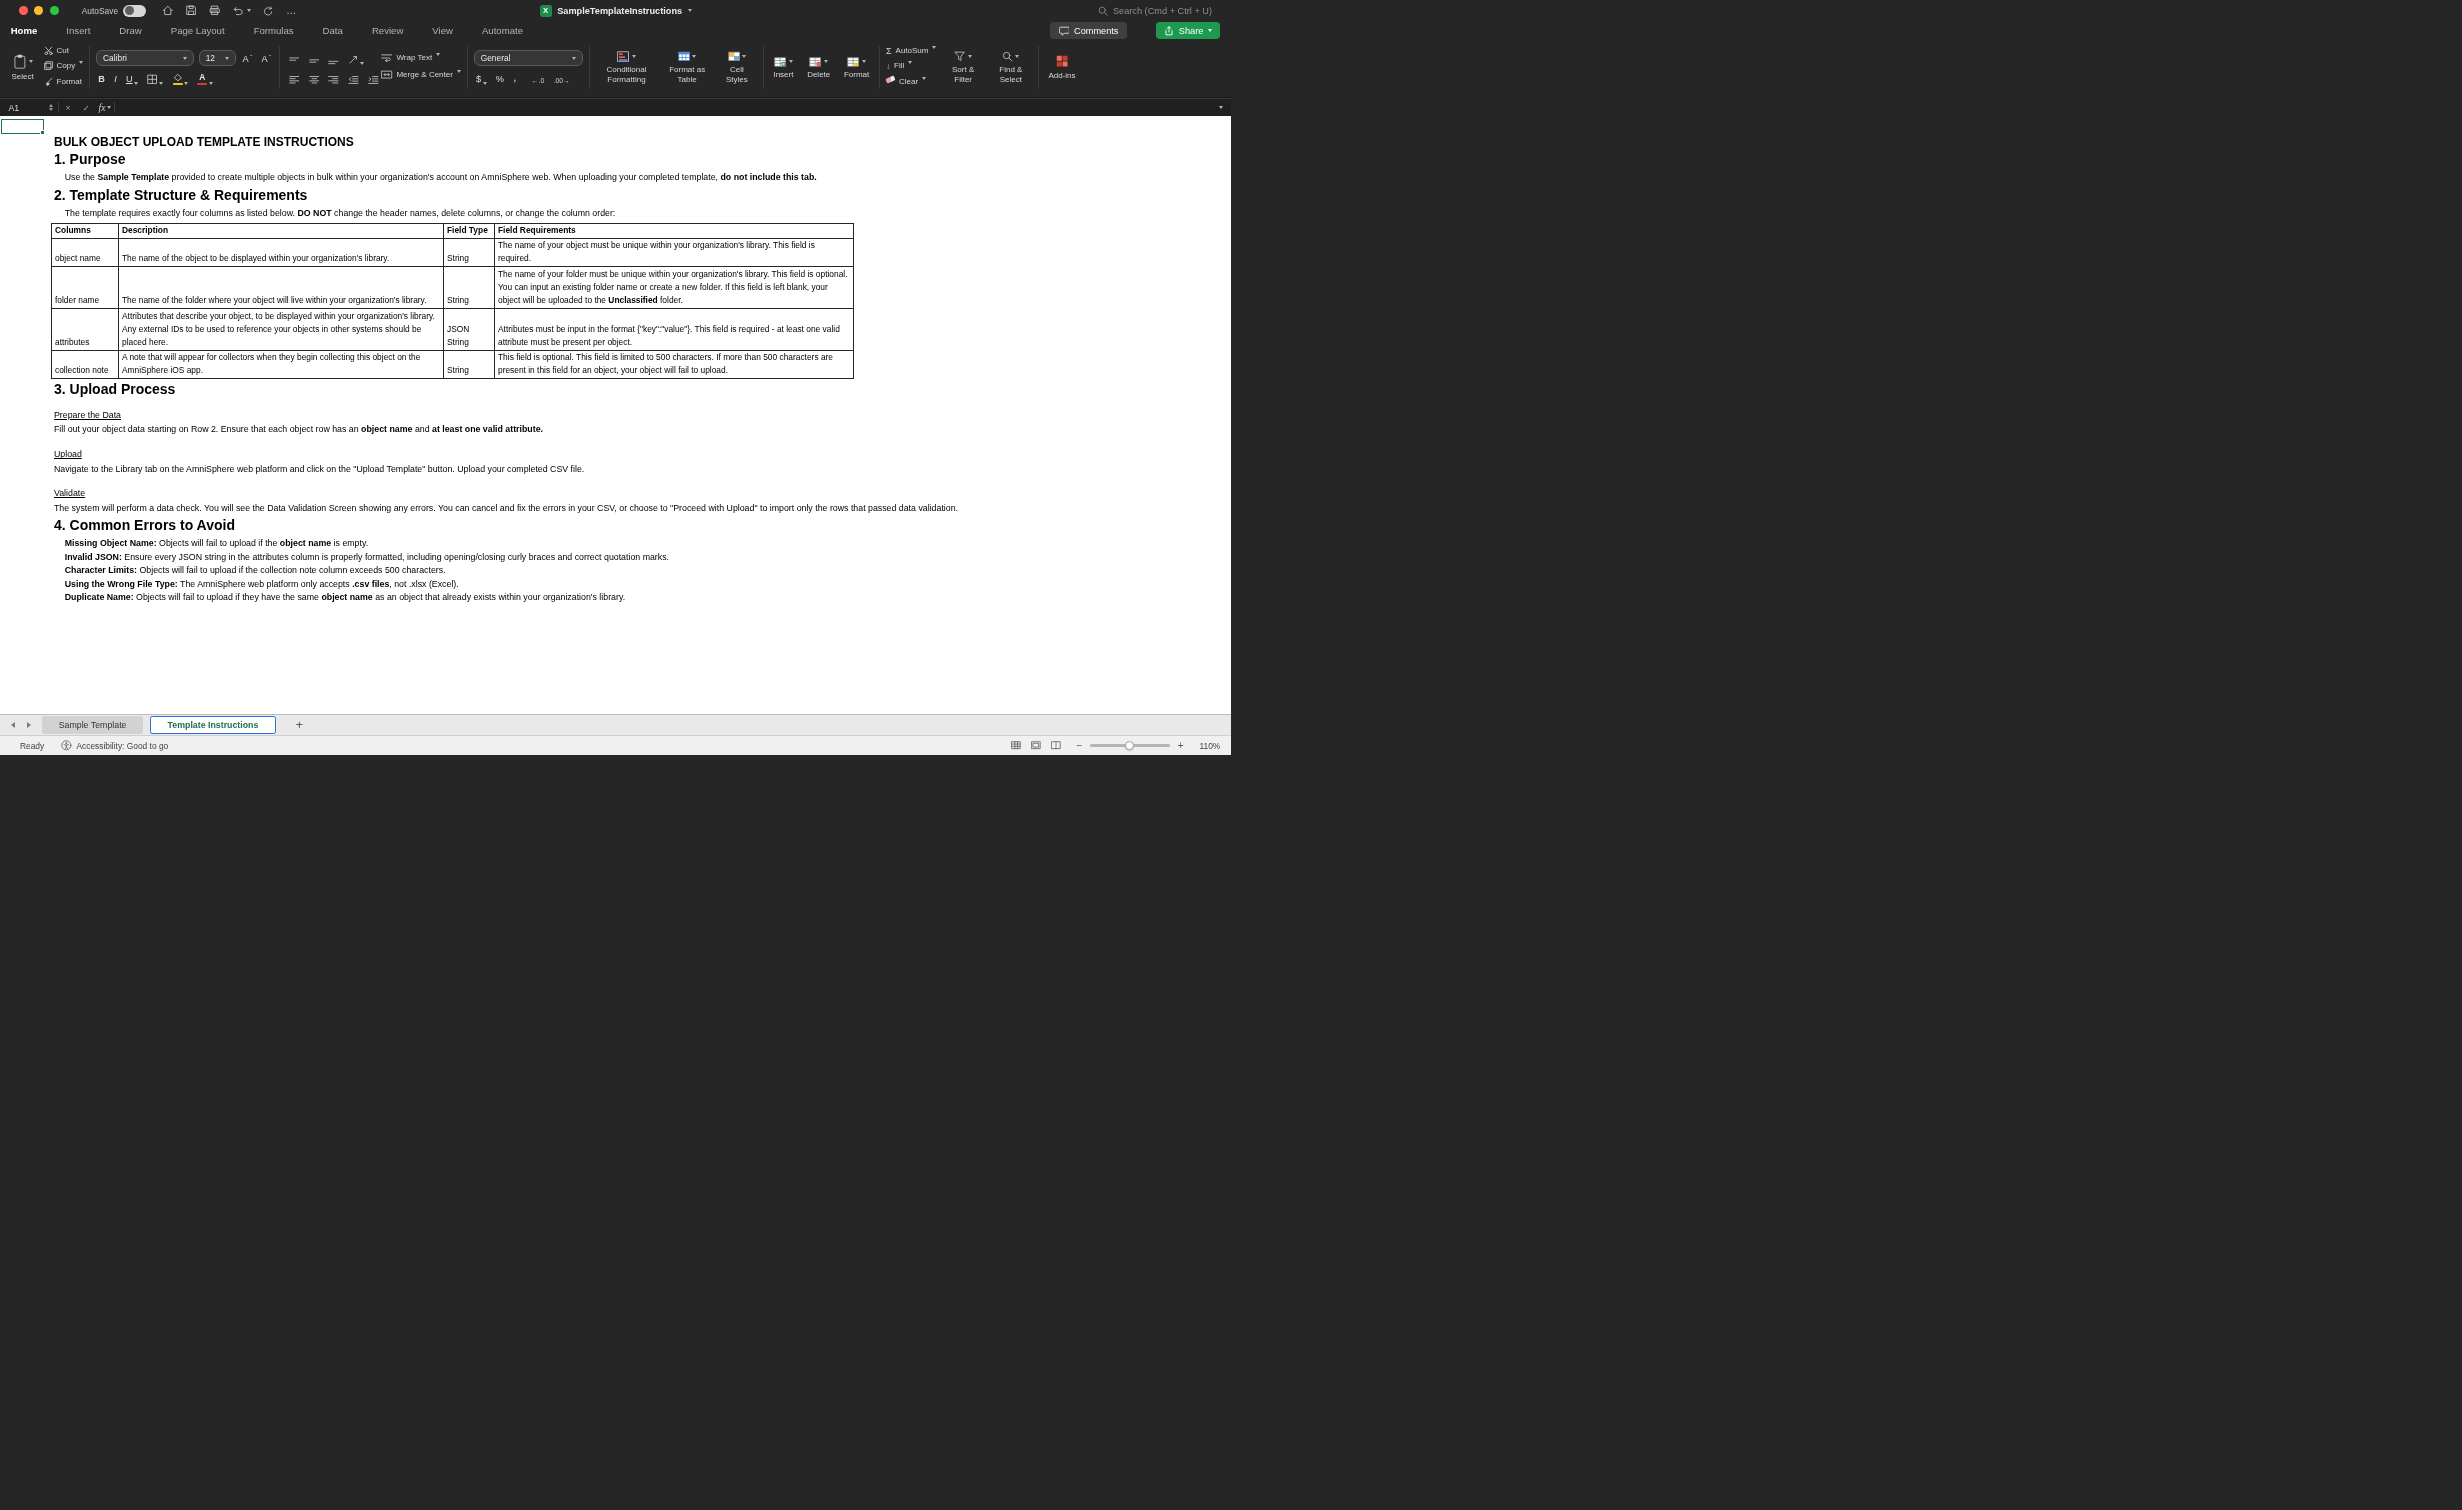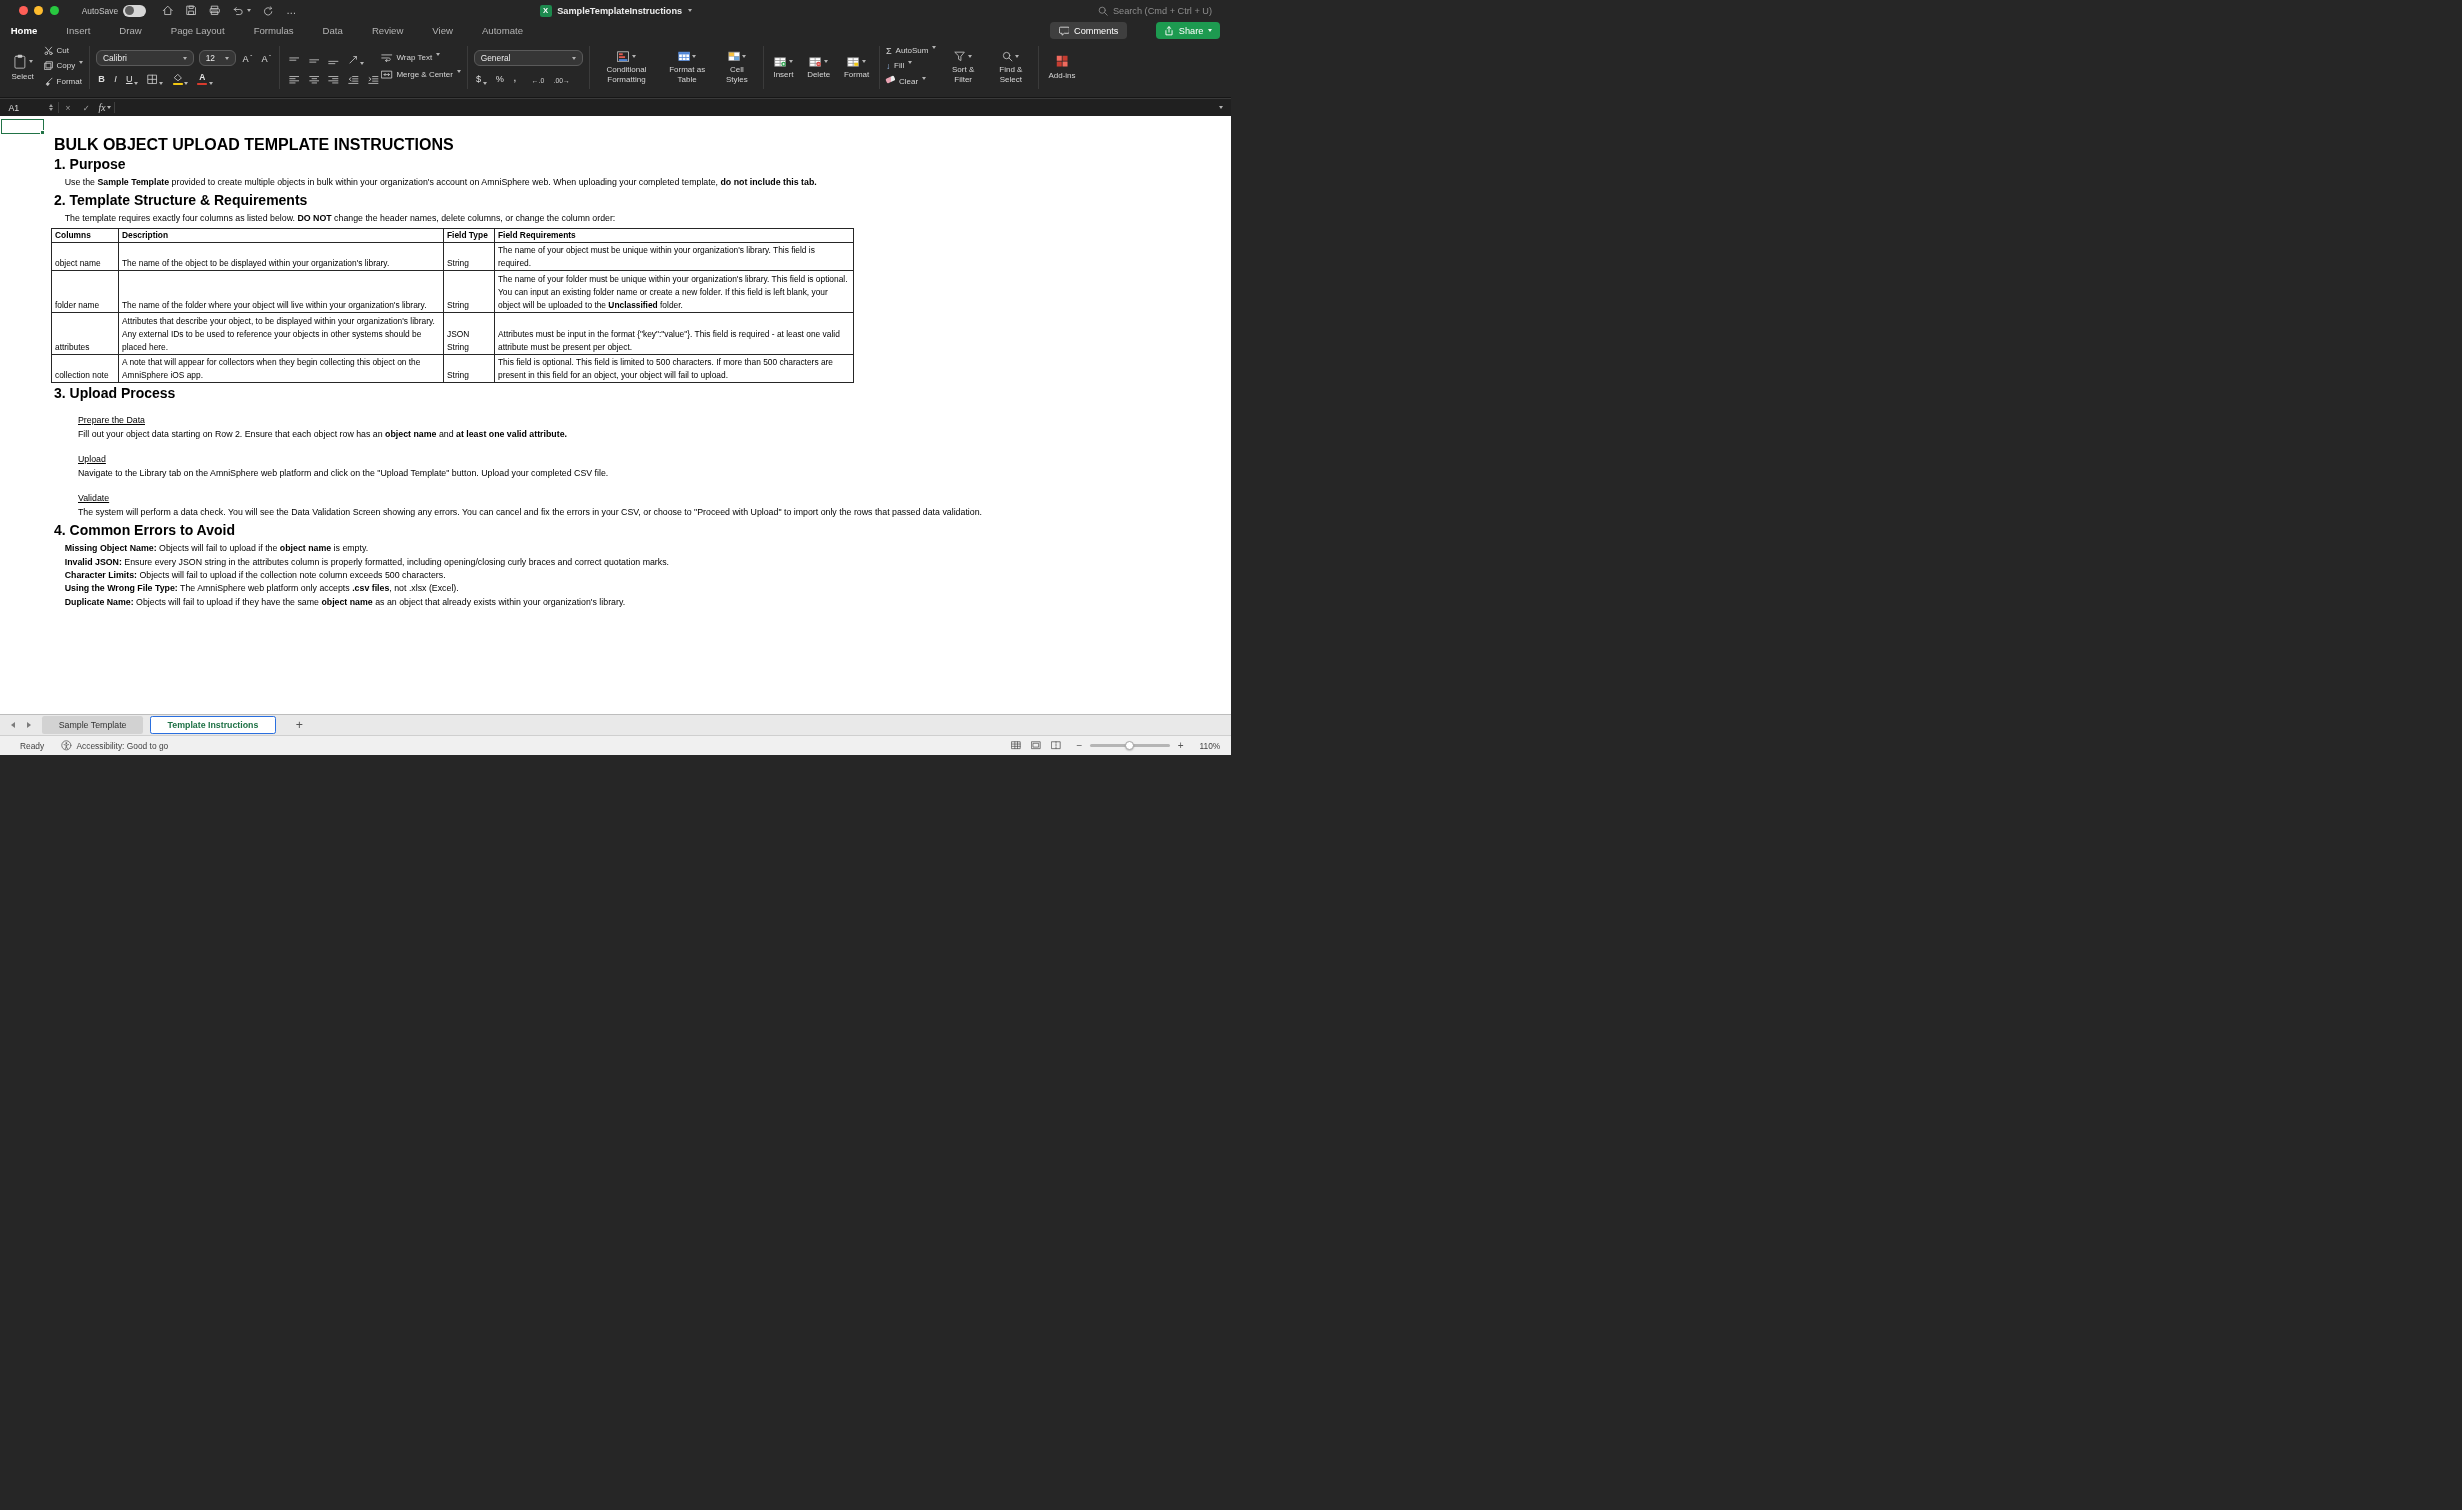--- a/index.html
+++ b/index.html
@@ -68,30 +68,30 @@
   .fbtn{width:18.4px;display:flex;justify-content:center;align-items:center;color:#9f9f9f;font-size:8.4px;gap:1.5px}
   .fx{font-style:italic;font-family:"Liberation Serif","DejaVu Serif",serif;font-size:9.6px;color:#cfcfcf}
   .finput{flex:1;height:100%}
   .fchev{padding:0 8.4px;display:flex;align-items:center}
 
   
   .sheet{flex:1;background:#fff;position:relative;overflow:hidden;color:#000}
   .selbox{position:absolute;left:0.8px;top:3.1px;width:43px;height:14.6px;border:1.5px solid #217346}
   .selbox:after{content:"";position:absolute;right:-2.3px;bottom:-2.3px;width:3.1px;height:3.1px;background:#217346;border:0.8px solid #fff}
   .doc{position:absolute;left:0;top:0;width:100%;padding:18.4px 31px 0 54px;font-size:8.8px;line-height:13.4px}
-  .doc-title{font-size:16px;font-weight:700;line-height:1.2}
+  .doc-title{font-size:12px;font-weight:700;line-height:1.2}
   .sec-h{font-size:14px;font-weight:700;margin-top:1px;line-height:1.3}
   .para{margin-top:3.1px}
   .ind{margin-left:10.7px;max-width:935px}
   table.reqs{border-collapse:collapse;margin-top:2.3px;margin-left:-3.1px;font-size:8.4px;line-height:13px;table-layout:fixed;width:801px}
   .reqs th,.reqs td{border:0.8px solid #262626;padding:0 3.1px 0.8px;vertical-align:bottom;overflow:hidden}
   .reqs th{font-weight:700;vertical-align:middle;height:14.6px;text-align:left}
   .reqs tr.h36{height:28px}
   .reqs tr.h54{height:42px}
-  .step{margin-top:11.5px;margin-left:24px;max-width:935px}
+  .step{margin-top:11.5px;margin-left:0;max-width:935px}
   .step .para{margin-top:0.8px}
   .errlist{margin-top:3.1px}
   .errp{margin-left:10.7px;max-width:935px}
 
   
   .sheetbar{height:21.5px;background:#e9e9e9;display:flex;align-items:center;padding:0 6.1px;border-top:0.8px solid #bdbdbd;flex:0 0 auto}
   .navarrows{display:flex;gap:12.3px;padding:0 10.7px 0 4.6px;align-items:center}
   .tri-left{width:0;height:0;border-top:3.8px solid transparent;border-bottom:3.8px solid transparent;border-right:4.6px solid #7c7c7c}
   .tri-right{width:0;height:0;border-top:3.8px solid transparent;border-bottom:3.8px solid transparent;border-left:4.6px solid #7c7c7c}
   .sheettab{height:18.4px;display:flex;align-items:center;padding:0 17px;font-size:8.8px;color:#333;background:#d2d2d2;border-radius:2.3px;margin-right:6.1px}

